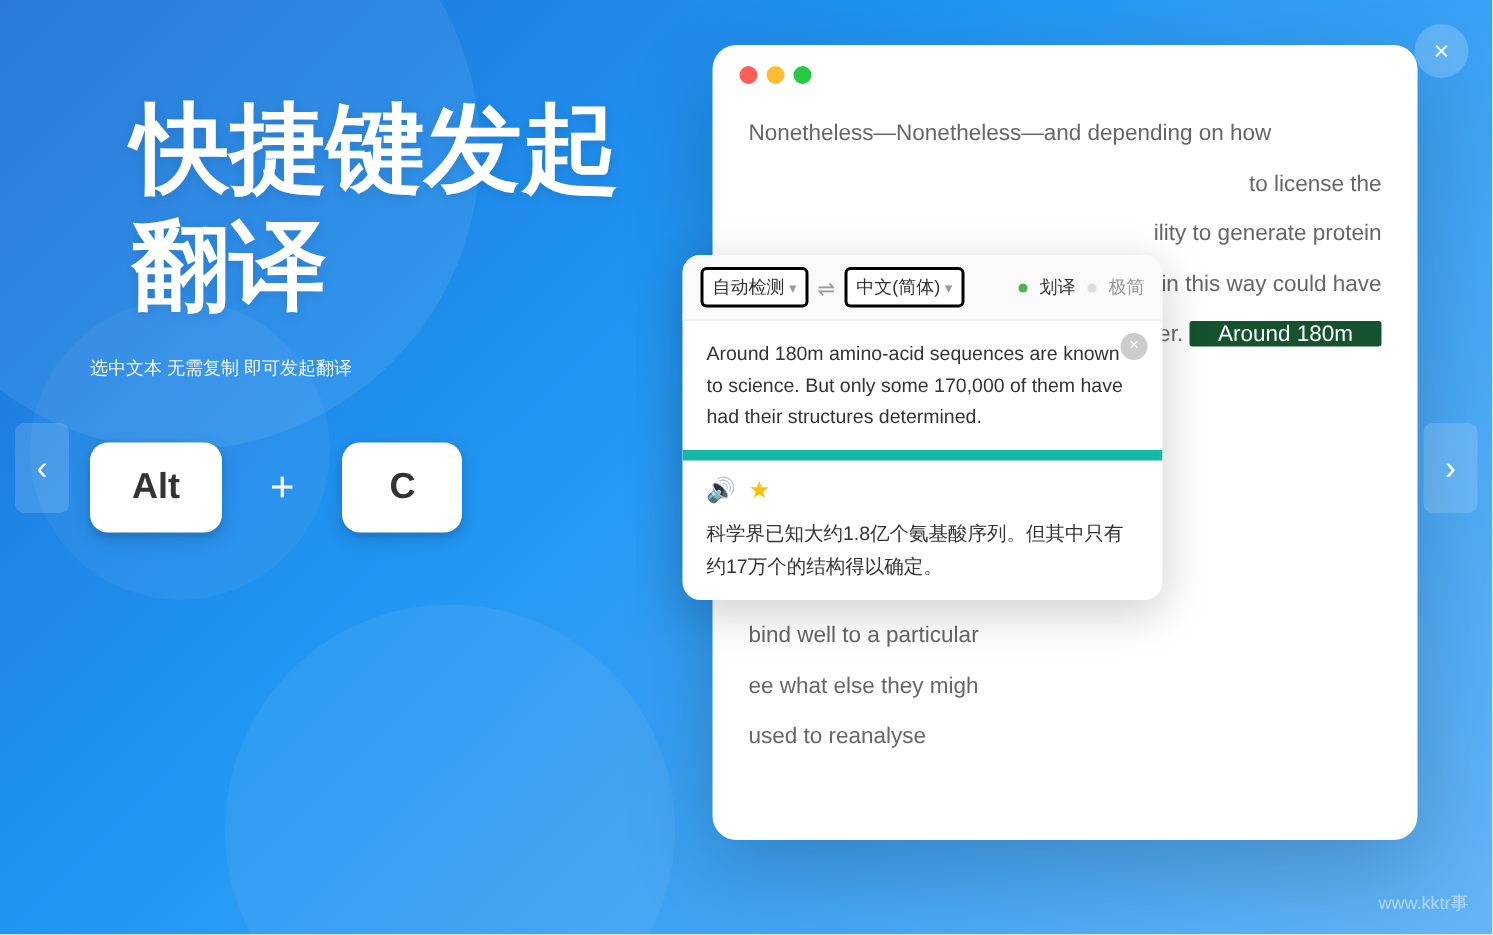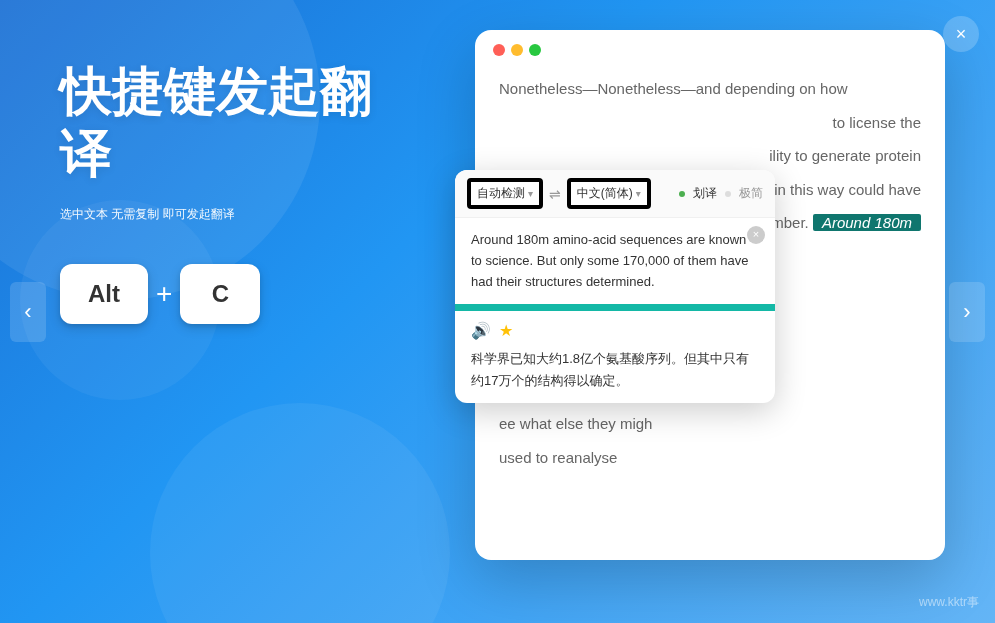--- a/index.html
+++ b/index.html
@@ -92,40 +92,41 @@
 
     
     .left-content {
       position: absolute;
       left: 60px;
       top: 60px;
       width: 360px;
     }
 
     .main-title {
-      font-size: 52px;
+      font-size: 65px;
       font-weight: 700;
       color: white;
       line-height: 1.2;
       margin-bottom: 20px;
       text-shadow: 0 2px 8px rgba(0,0,0,0.1);
+      margin-left: 28px;
     }
 
     .subtitle {
       font-size: 12px;
       color: rgba(255,255,255,0.95);
       line-height: 1.6;
       margin-bottom: 40px;
     }
 
     
     .keyboard-combo {
       display: flex;
       align-items: center;
-      gap: 8px;
+      gap: 32px;
       margin-top: 20px;
     }
 
     .key-cap {
       background: white;
       border-radius: 12px;
       padding: 16px 28px;
       font-size: 24px;
       font-weight: 600;
       color: #333;
@@ -180,25 +181,24 @@
       font-size: 15px;
       line-height: 1.7;
       color: #555;
     }
 
     .doc-text-area p {
       margin-bottom: 8px;
     }
 
     .text-highlighted {
-      background: #0f766e;
+      background: #14532d;
       color: white;
       border-radius: 2px;
-      padding: 0 9px;
-      font-style: italic;
+      padding: 0 19px;
     }
 
     .text-normal {
       color: #666;
     }
 
     
     .translation-popup {
       position: absolute;
       left: 0;
@@ -217,21 +217,21 @@
       padding: 8px 12px;
       border-bottom: 1px solid #f0f0f0;
       gap: 6px;
       background: #fafafa;
     }
 
     .popup-select {
       font-size: 12px;
       color: #333;
       background: white;
-      border: 4px solid #000000;
+      border: 2px solid #000000;
       border-radius: 4px;
       padding: 3px 6px;
       display: flex;
       align-items: center;
       gap: 3px;
     }
 
     .popup-select-arrow {
       color: #999;
       font-size: 10px;
@@ -385,20 +385,21 @@
           <span class="text-highlighted">nces are known to</span>
         </p>
         <p>
           <span class="text-highlighted">ome 170,000 of them</span>
         </p>
         <p>
           <span class="text-highlighted">uctures determined.</span><span class="text-normal"> Dr</span>
         </p>
         <p class="text-normal">boosting this number</p>
         <p class="text-normal">drug candidates to see</p>
+        <p class="text-normal">bind well to a particular</p>
         <p class="text-normal">ee what else they migh</p>
         <p class="text-normal">used to reanalyse</p>
       </div>
     </div>
 
     <div class="translation-popup">
 
       <div class="popup-toolbar">
         <div class="popup-select">
           <span>自动检测</span>

